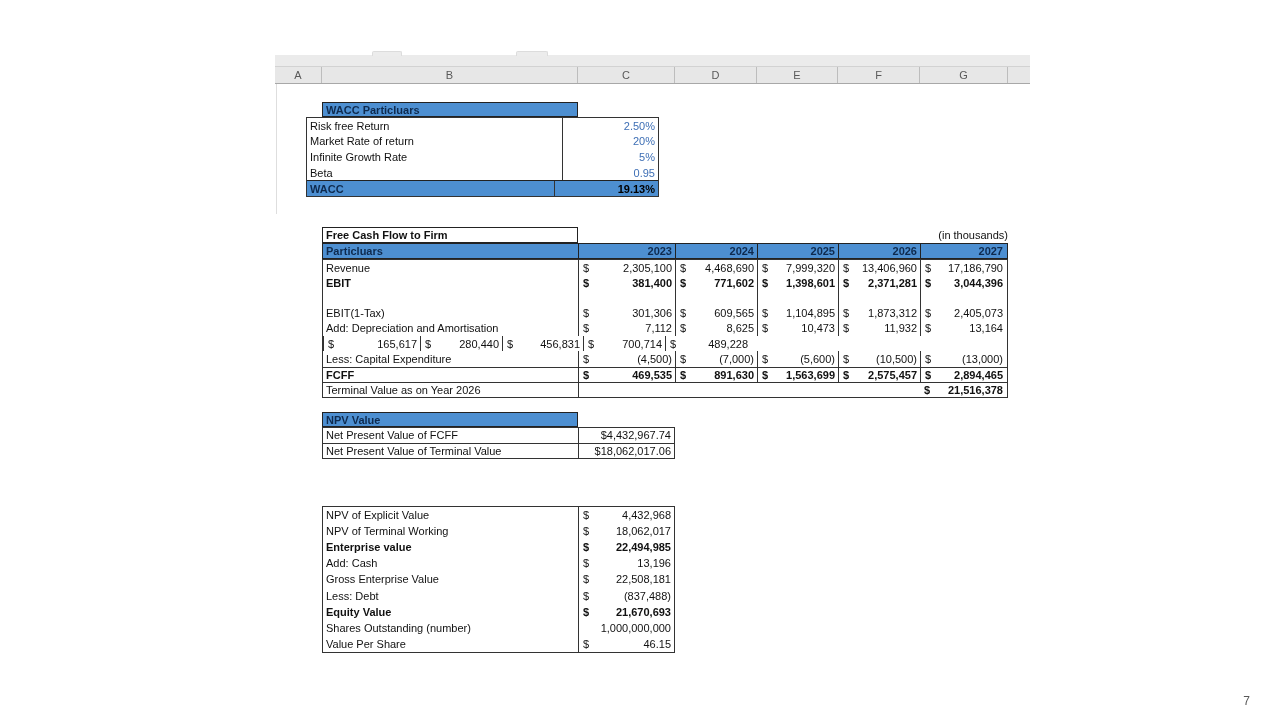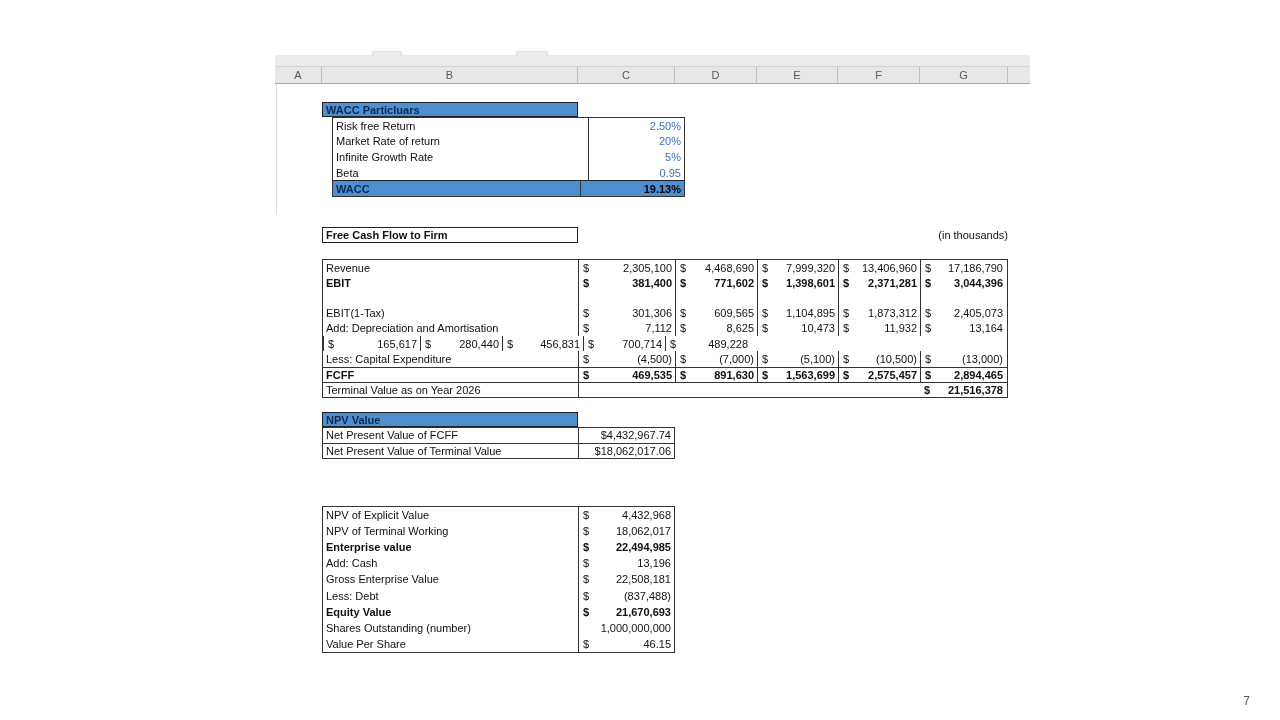--- a/index.html
+++ b/index.html
@@ -71,21 +71,21 @@
       <div class="col-cell" style="width: 97px;">C</div>
       <div class="col-cell" style="width: 82px;">D</div>
       <div class="col-cell" style="width: 81px;">E</div>
       <div class="col-cell" style="width: 82px;">F</div>
       <div class="col-cell" style="width: 88px;">G</div>
       <div class="col-cell" style="width: 22px; border-right: none;"></div>
     </div>
   <div class="left-edge-line"></div>
 
   <div class="title-box" style="left:322px; top:102px; width:256px; height:15px;">WACC Particluars</div>
-  <div class="body-box" style="left:332px; top:117px; width:353px; height:80px;" id="waccBody">
+  <div class="body-box" style="left:306px; top:117px; width:353px; height:80px;" id="waccBody">
       <div class="rowline" style="height: 16px;">
         <div class="lbl" style="width: 255px;">Risk free Return</div>
         <div class="val bluetext" style="width: 96px;">2.50%</div>
       </div>
       <div class="rowline" style="height: 16px;">
         <div class="lbl" style="width: 255px;">Market Rate of return</div>
         <div class="val bluetext" style="width: 96px;">20%</div>
       </div>
       <div class="rowline" style="height: 16px;">
         <div class="lbl" style="width: 255px;">Infinite Growth Rate</div>
@@ -96,20 +96,28 @@
         <div class="val bluetext" style="width: 96px;">0.95</div>
       </div>
       <div class="rowline bluefill" style="height: 16px; border-top: 1px solid rgb(34, 34, 34);">
         <div class="lbl" style="width: 255px;">WACC</div>
         <div class="val bold" style="width: 108px; color: rgb(0, 0, 0);">19.13%</div>
       </div>
     </div>
 
   <div class="title-box" style="left:322px; top:227px; width:256px; height:16px; background:#fff; color:#111;">Free Cash Flow to Firm</div>
   <div class="units-note">(in thousands)</div>
+  <div class="fcff-head" id="fcffHead">
+      <div class="lbl" style="width: 255px;">Particluars</div>
+      <div class="yr" style="width: 97px;">2023</div>
+      <div class="yr" style="width: 82px;">2024</div>
+      <div class="yr" style="width: 81px;">2025</div>
+      <div class="yr" style="width: 82px;">2026</div>
+      <div class="yr" style="width: 86px;">2027</div>
+    </div>
   <div class="body-box fcff-body" id="fcffBody">
       <div class="rowline fcff-row">
         <div class="lbl" style="width: 255px;">Revenue</div>
         <div class="acct" style="width: 97px;">
           <div style="display: inline;">$</div>
           <div style="display: inline;">2,305,100</div>
         </div>
         <div class="acct" style="width: 82px;">
           <div style="display: inline;">$</div>
           <div style="display: inline;">4,468,690</div>
@@ -246,21 +254,21 @@
         <div class="acct" style="width: 97px;">
           <div style="display: inline;">$</div>
           <div style="display: inline;">(4,500)</div>
         </div>
         <div class="acct" style="width: 82px;">
           <div style="display: inline;">$</div>
           <div style="display: inline;">(7,000)</div>
         </div>
         <div class="acct" style="width: 81px;">
           <div style="display: inline;">$</div>
-          <div style="display: inline;">(5,100)</div>
+          <div style="display: inline;">(5,600)</div>
         </div>
         <div class="acct" style="width: 82px;">
           <div style="display: inline;">$</div>
           <div style="display: inline;">(10,500)</div>
         </div>
         <div class="acct" style="width: 86px;">
           <div style="display: inline;">$</div>
           <div style="display: inline;">(13,000)</div>
         </div>
       </div>

